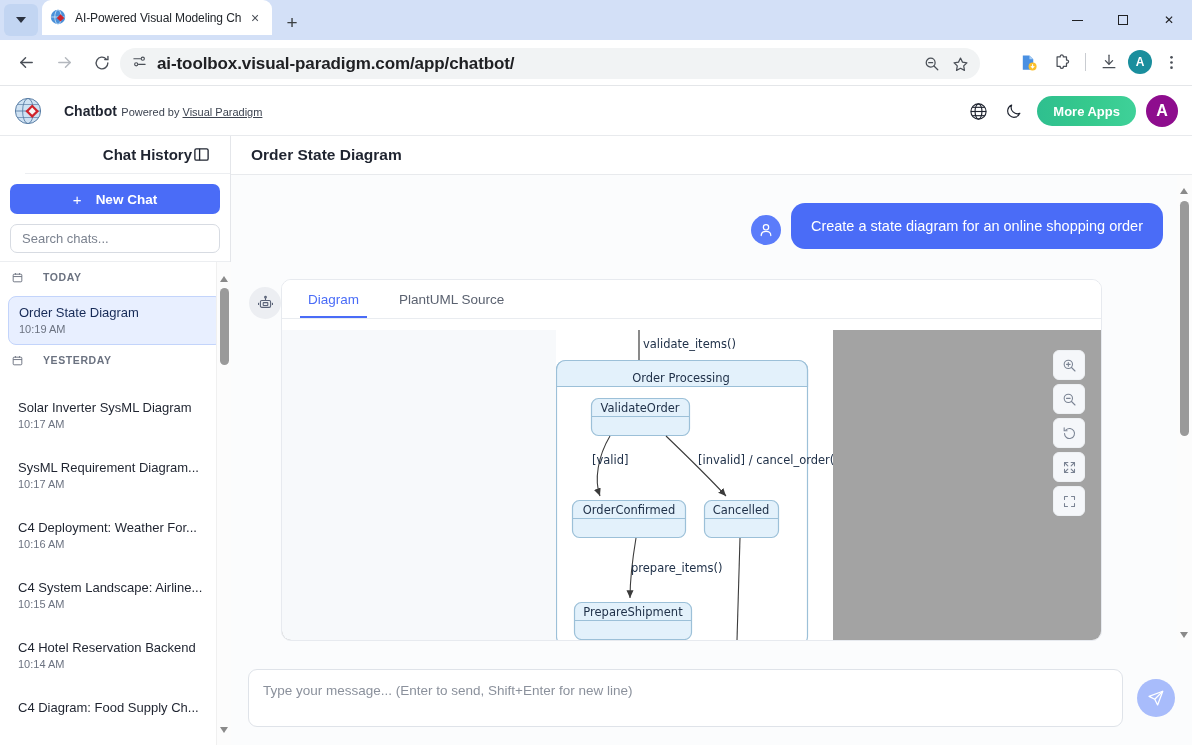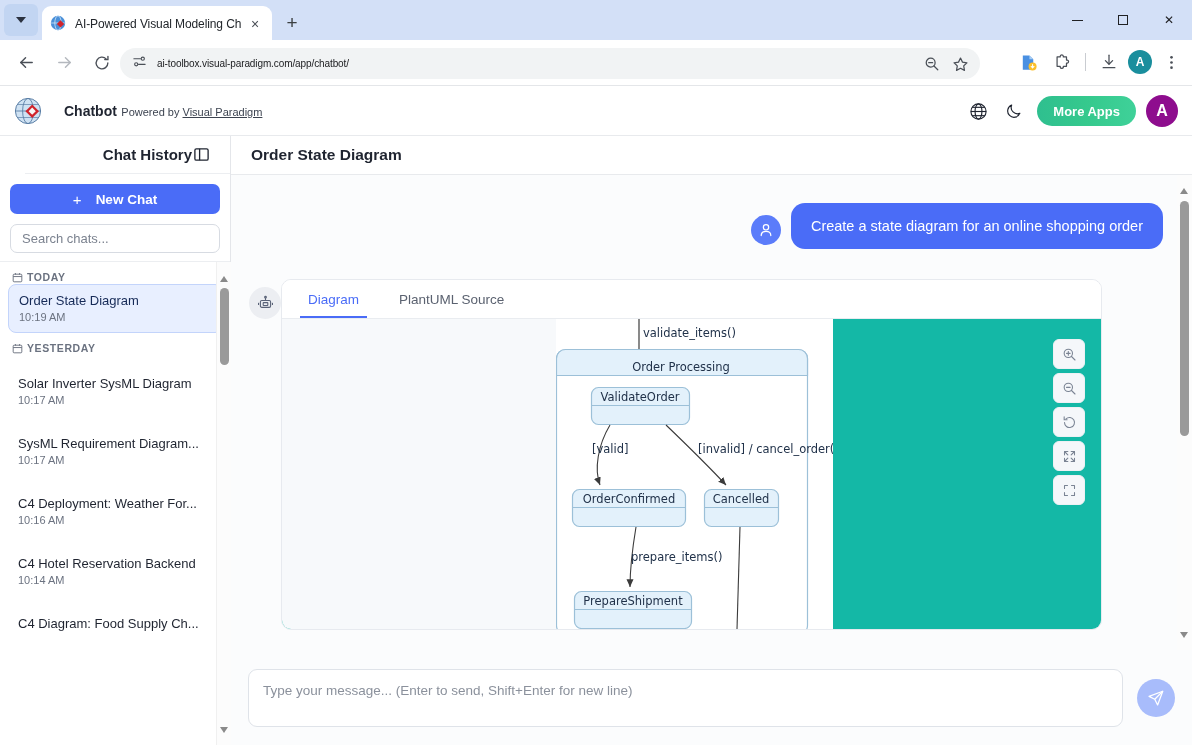--- a/index.html
+++ b/index.html
@@ -17,21 +17,21 @@
     background: #d3e0f7;
   }
   .tab-list-btn {
     position: absolute; left: 4px; top: 4px; width: 34px; height: 32px;
     display: flex; align-items: center; justify-content: center;
     border-radius: 6px; background: #c2d5f2;
   }
   .chev { width: 0; height: 0; border-left: 5px solid transparent;
     border-right: 5px solid transparent; border-top: 6px solid #2b3240; }
   .tab {
-    position: absolute; left: 42px; top: 6px; width: 230px; height: 35px;
+    position: absolute; left: 42px; top: 0; width: 230px; height: 35px;
     background: #ffffff; border-radius: 9px 9px 0 0;
     display: flex; align-items: center; padding: 0 8px;
   }
   .tab-favicon { width: 17px; height: 17px; margin-right: 8px; flex: 0 0 17px; position: relative; }
   .tab-title {
     font-size: 12px; color: #22262b; white-space: nowrap;
     overflow: hidden; flex: 1; letter-spacing: -0.1px;
   }
   .tab-close {
     width: 18px; height: 18px; flex: 0 0 18px; position: relative;
@@ -55,21 +55,21 @@
     border-bottom: 1px solid #e4e6e9;
   }
   .nav-btn { width: 32px; height: 32px; margin-left: 6px; display: flex;
     align-items: center; justify-content: center; color: #4a4f57; }
   .nav-btn.first { margin-left: 10px; }
   .omnibox {
     position: absolute; left: 120px; top: 8px; width: 860px; height: 31px;
     background: #f1f3f4; border-radius: 16px; display: flex; align-items: center;
     padding: 0 12px;
   }
-  .omnibox .url { font-size: 10px; color: #202124; margin-left: 10px; letter-spacing: -0.1px; }
+  .omnibox .url { font-size: 17px; color: #202124; margin-left: 10px; letter-spacing: -0.1px; font-weight: bold; }
   .ob-right { position: absolute; right: 8px; top: 4px; display: flex; gap: 4px; }
   .ob-icon { width: 24px; height: 24px; display: flex; align-items: center; justify-content: center; color: #4a4f57; }
   .tb-right { position: absolute; right: 6px; top: 7px; display: flex; align-items: center; gap: 4px; }
   .tb-icon { width: 30px; height: 30px; display: flex; align-items: center; justify-content: center; color: #4a4f57; }
   .tb-sep { width: 1px; height: 18px; background: #c9ccd1; margin: 0 4px; }
   .profile-av {
     width: 24px; height: 24px; border-radius: 50%; background: #1a8e9d;
     color: #fff; font-size: 12px; font-weight: 600; display: flex;
     align-items: center; justify-content: center;
   }
@@ -119,23 +119,23 @@
   .new-chat .plus { font-size: 15px; font-weight: 400; }
   .search-wrap { margin-top: 10px; }
   .search-input {
     width: 100%; height: 29px; border: 1px solid #d7dbe2; border-radius: 7px;
     padding: 0 11px; font-size: 13px; color: #3a4150; outline: none;
     font-family: "Liberation Sans", sans-serif; background: #fff;
   }
   .search-input::placeholder { color: #7b828f; }
   .sb-list { position: absolute; top: 126px; left: 0; width: 231px; height: 483px; overflow: hidden; }
   .sb-group {
-    display: flex; align-items: center; gap: 4px;
+    display: flex; align-items: center; gap: 20px;
     font-size: 10.5px; font-weight: 700; color: #6b7280; letter-spacing: 0.6px;
-    padding: 9px 0 1px 12px;
+    padding: 9px 0 13px 12px;
   }
   .cal-icon { width: 11px; height: 11px; color: #6b7280; display: block; }
   .chat-item { margin: 0 8px 0 8px; padding: 7px 10px; border-radius: 8px; }
   .chat-item.active { background: #e8efff; border: 1px solid #c3d4fb; }
   .chat-item .ci-title { font-size: 13px; color: #1f2430; line-height: 17px;
     white-space: nowrap; overflow: hidden; }
   .chat-item.active .ci-title { color: #162a57; }
   .chat-item .ci-time { font-size: 11px; color: #6b7280; line-height: 15px; margin-top: 1px; }
   .sb-scroll {
     position: absolute; right: 0; top: 0; width: 15px; height: 483px; background: #fcfcfc;
@@ -179,21 +179,21 @@
     margin-top: 8px; color: #596277;
   }
   .card {
     width: 821px; background: #fff; border: 1px solid #e7eaef; border-radius: 10px;
     overflow: hidden;
   }
   .tabs { display: flex; border-bottom: 1px solid #e9ecf0; padding: 0 18px; background: #fff; }
   .tab-btn { font-size: 13.5px; color: #5b6270; padding: 12px 8px 9px 8px;
     margin-right: 24px; border-bottom: 2px solid transparent; }
   .tab-btn.active { color: #4a6cf7; border-bottom-color: #4a6cf7; font-weight: 400; }
-  .canvas { position: relative; height: 310px; background: #14b8a6; }
+  .canvas { position: relative; height: 310px; background: #a3a3a3; margin-top: 11px; }
   .canvas-inner { position: absolute; left: 0; top: 0; width: 550px; height: 310px; background: #f7f9fb; }
   .svg-area { position: absolute; left: 274px; top: 0; width: 277px; height: 310px; background: #fff; }
   .dg-tools { position: absolute; right: 16px; top: 20px; display: flex; flex-direction: column; gap: 4px; }
   .dg-btn {
     width: 32px; height: 30px; background: #f5f7fa; border: 1px solid #eef1f4;
     border-radius: 6px; display: flex; align-items: center; justify-content: center; color: #7b8494;
   }
 
   .chat-scroll { position: absolute; right: 0; top: 0; width: 15px; height: 475px; background: #fcfcfc; }
   .chat-scroll .arrow-up, .chat-scroll .arrow-dn {
@@ -421,20 +421,24 @@
         <div class="ci-title">Solar Inverter SysML Diagram</div>
         <div class="ci-time">10:17 AM</div>
       </div>
       <div class="chat-item" style="margin-top:13px">
         <div class="ci-title">SysML Requirement Diagram...</div>
         <div class="ci-time">10:17 AM</div>
       </div>
       <div class="chat-item" style="margin-top:13px">
         <div class="ci-title">C4 Deployment: Weather For...</div>
         <div class="ci-time">10:16 AM</div>
+      </div>
+      <div class="chat-item" style="margin-top:13px">
+        <div class="ci-title">C4 System Landscape: Airline...</div>
+        <div class="ci-time">10:15 AM</div>
       </div>
       <div class="chat-item" style="margin-top:13px">
         <div class="ci-title">C4 Hotel Reservation Backend</div>
         <div class="ci-time">10:14 AM</div>
       </div>
       <div class="chat-item" style="margin-top:13px">
         <div class="ci-title">C4 Diagram: Food Supply Ch...</div>
       </div>
 
       <div class="sb-scroll">

